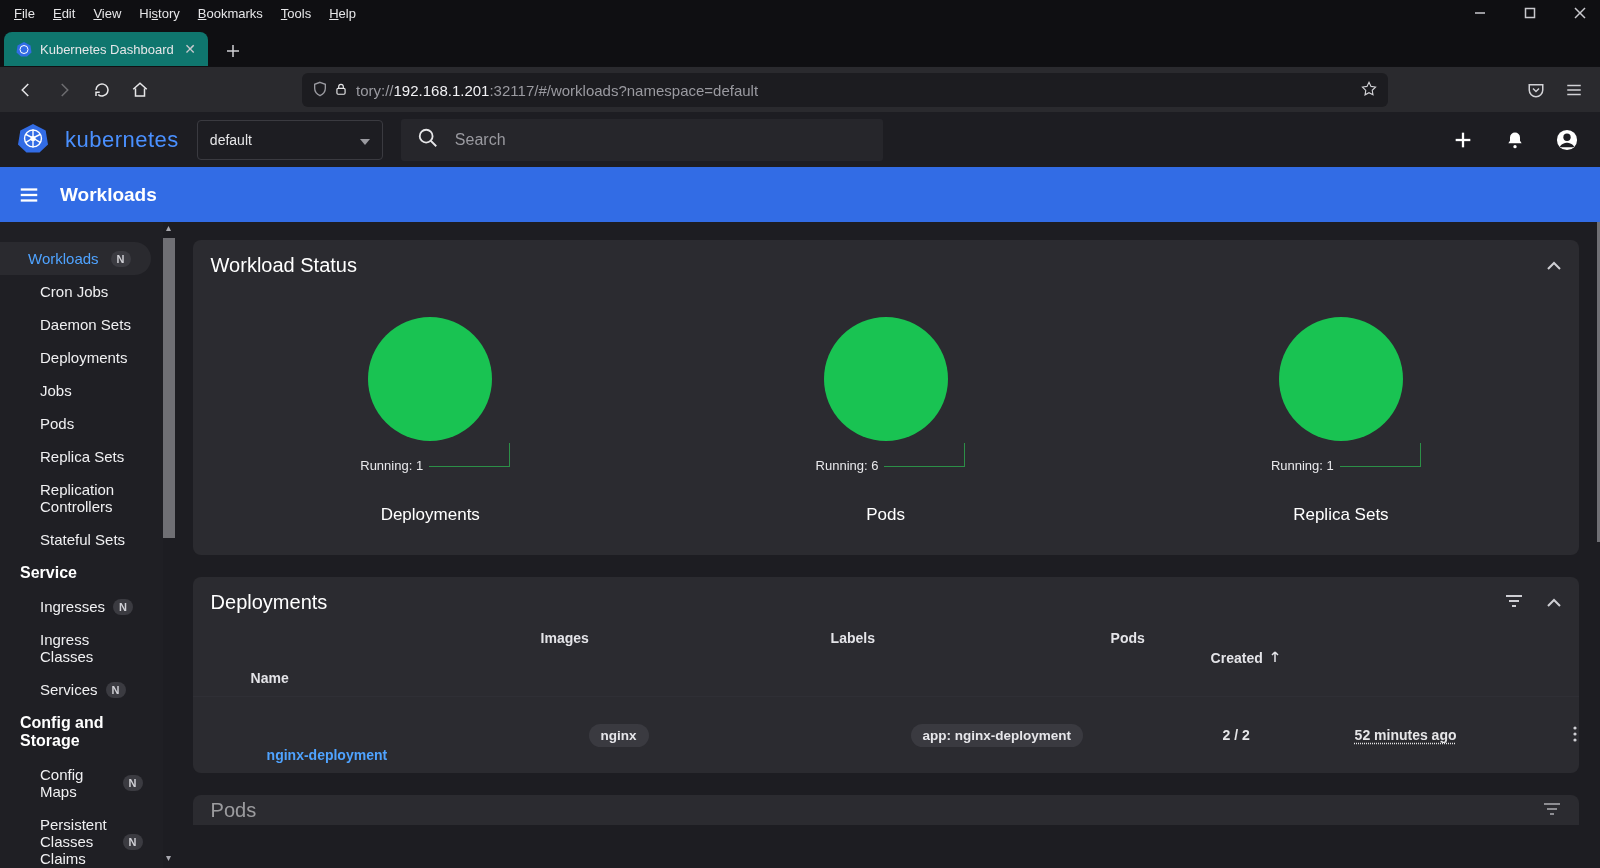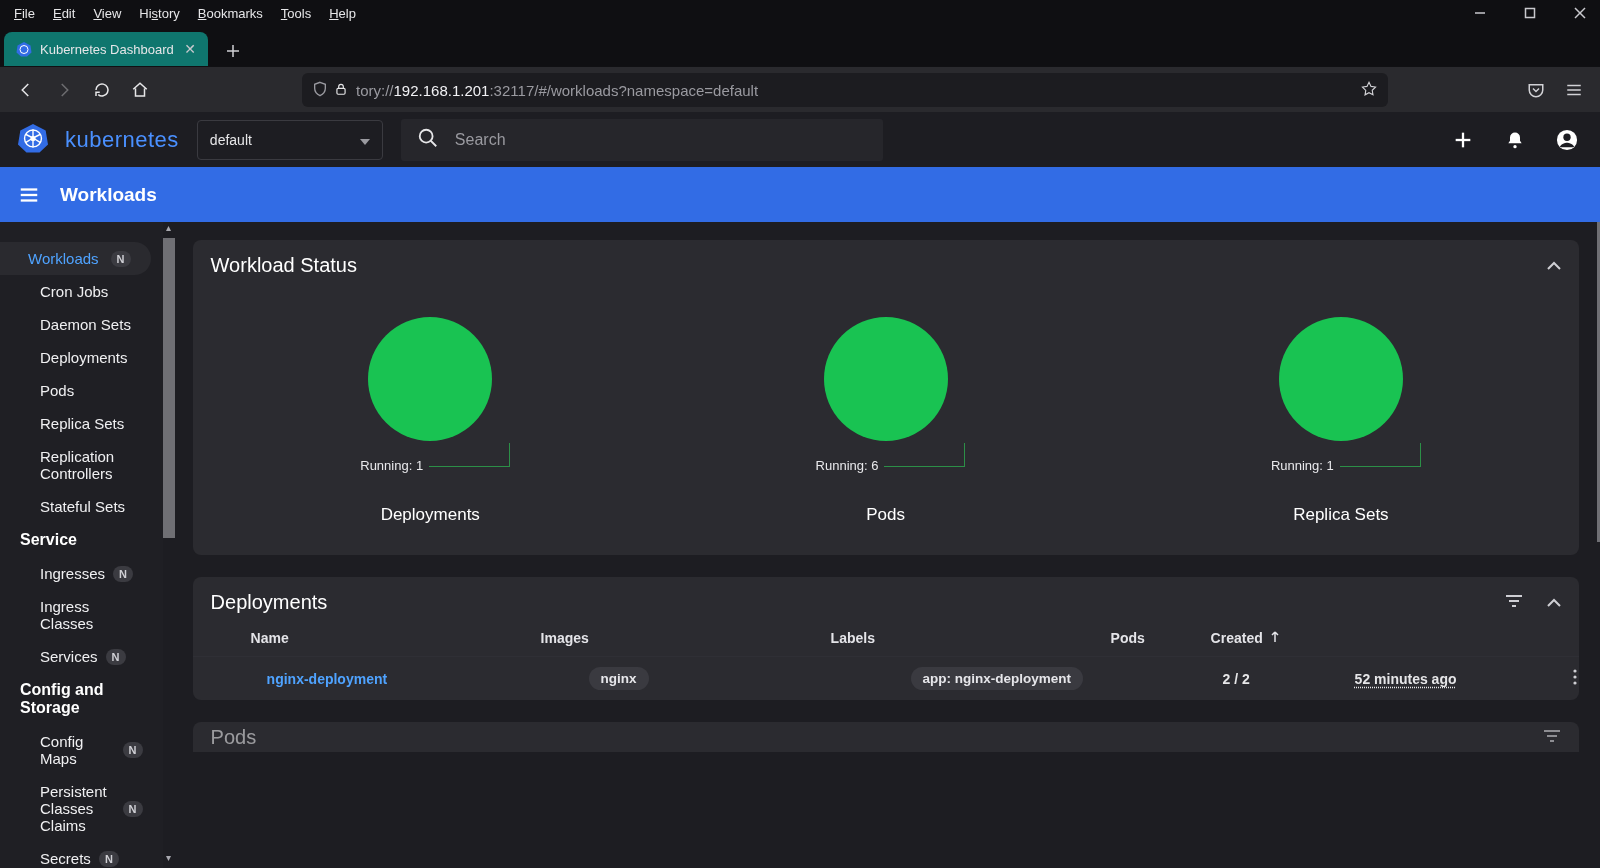--- a/index.html
+++ b/index.html
@@ -98,21 +98,21 @@
   .donut{width:124px;height:124px;border-radius:62px;background:var(--green);}
   .leader{position:absolute;bottom:20px;left:0;display:flex;align-items:flex-end;}
   .leader-text{color:#e9e9ec;font-size:13px;white-space:nowrap;margin-right:6px;margin-bottom:-6px;}
   .leader-line{height:1px;background:#2c8f47;}
   .leader-up{width:1px;background:#2c8f47;}
   .donut-label{font-size:17px;color:#fff;}
 
   
   .tbl-head{display:flex;padding:10px 18px 10px 18px;color:#e4e4e8;font-size:14px;}
   .col-status{width:40px;}
-  .col-name{flex:0 0 290px;font-weight:600;}
+  .col-name{flex:0 0 290px;font-weight:600;margin-top:40px;}
   .col-images{flex:0 0 290px;font-weight:600;}
   .col-labels{flex:0 0 280px;font-weight:600;}
   .col-pods{flex:0 0 100px;font-weight:600;}
   .col-created{flex:0 0 150px;font-weight:600;display:flex;gap:6px;align-items:center;}
   .col-actions{flex:0 0 40px;}
 
   .tbl-row{display:flex;align-items:center;padding:10px 2px;border-top:1px solid #2f2f35;gap:32px;}
   .status-dot{width:10px;height:10px;border-radius:5px;background:var(--green);}
   .cell-link{color:#4fa3ff;}
   .chip{display:inline-block;background:#3a3a40;border-radius:14px;padding:4px 12px;font-size:13.5px;color:#e6e6ea;margin-right:6px;}
@@ -318,20 +318,23 @@
           <div class="item">
               <span>Cron Jobs</span>
             </div>
           <div class="item">
               <span>Daemon Sets</span>
             </div>
           <div class="item">
               <span>Deployments</span>
             </div>
           <div class="item">
+              <span>Jobs</span>
+            </div>
+          <div class="item">
               <span>Pods</span>
             </div>
           <div class="item">
               <span>Replica Sets</span>
             </div>
           <div class="item">
               <span>Replication Controllers</span>
             </div>
           <div class="item">
               <span>Stateful Sets</span>

